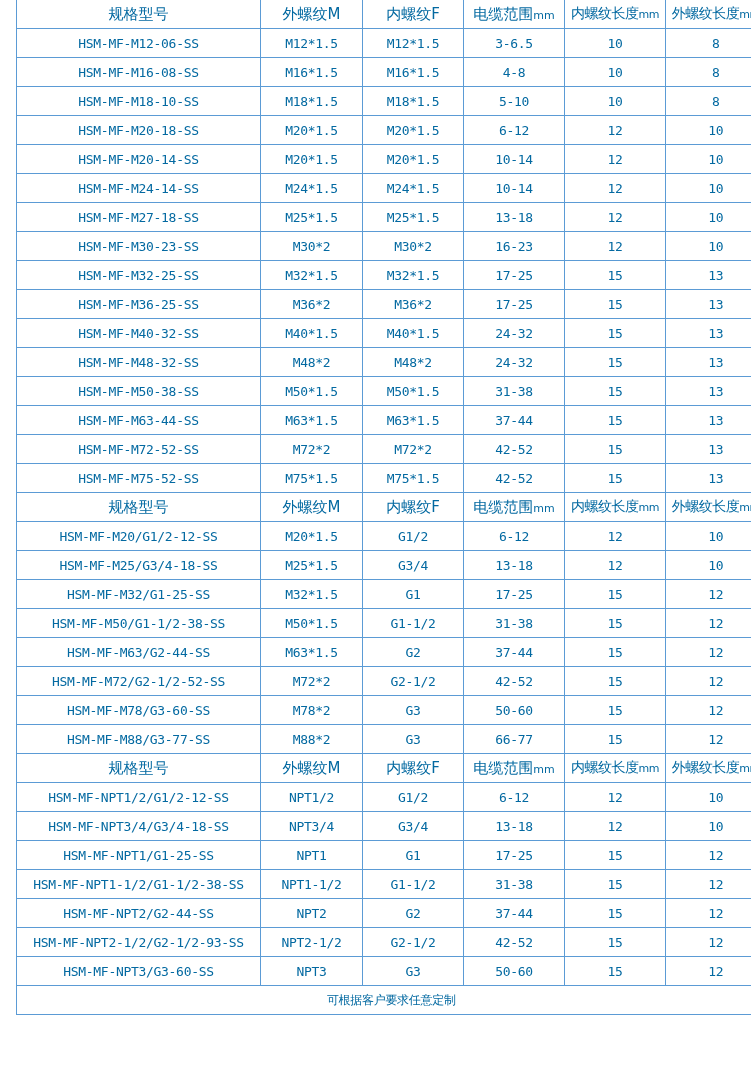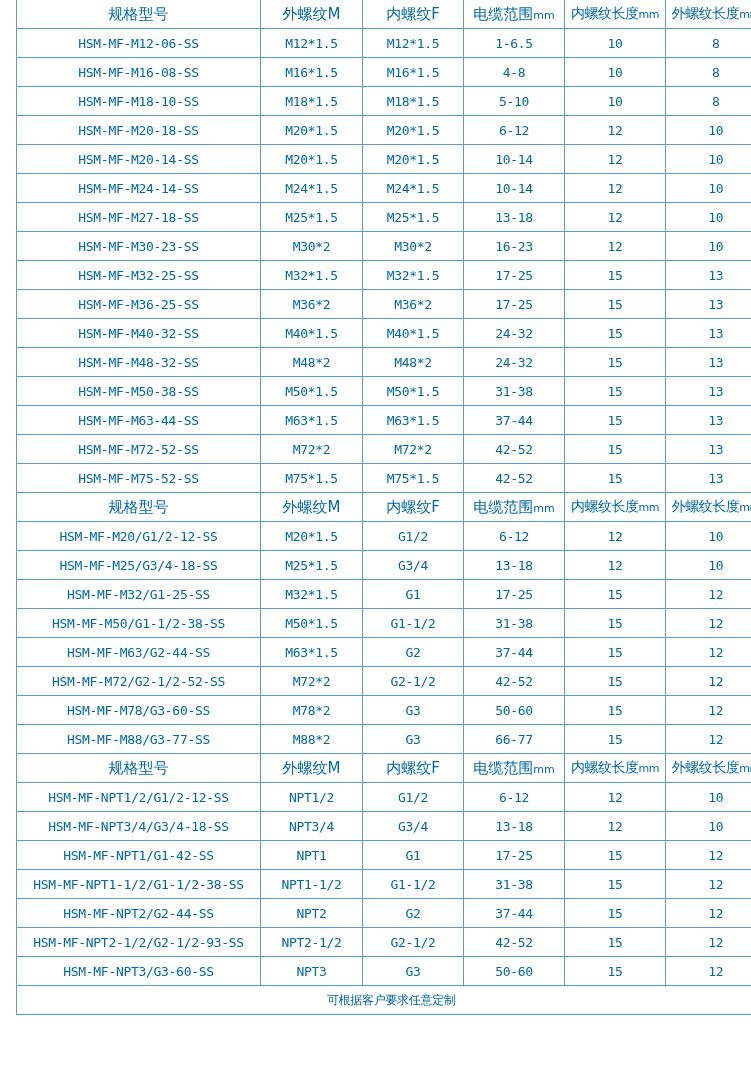--- a/index.html
+++ b/index.html
@@ -54,21 +54,21 @@
         <td class="c2"><span>外螺纹M</span></td>
         <td class="c3"><span>内螺纹F</span></td>
         <td class="c4"><span>电缆范围</span><span class="unit">mm</span></td>
         <td class="c5"><span>内螺纹长度</span><span class="unit">mm</span></td>
         <td class="c6"><span>外螺纹长度</span><span class="unit">mm</span></td>
       </tr>
       <tr>
         <td>HSM-MF-M12-06-SS</td>
         <td>M12*1.5</td>
         <td>M12*1.5</td>
-        <td>1-6.5</td>
+        <td>3-6.5</td>
         <td>10</td>
         <td>8</td>
       </tr>
       <tr>
         <td>HSM-MF-M16-08-SS</td>
         <td>M16*1.5</td>
         <td>M16*1.5</td>
         <td>4-8</td>
         <td>10</td>
         <td>8</td>
@@ -275,21 +275,21 @@
       </tr>
       <tr>
         <td>HSM-MF-NPT3/4/G3/4-18-SS</td>
         <td>NPT3/4</td>
         <td>G3/4</td>
         <td>13-18</td>
         <td>12</td>
         <td>10</td>
       </tr>
       <tr>
-        <td>HSM-MF-NPT1/G1-42-SS</td>
+        <td>HSM-MF-NPT1/G1-25-SS</td>
         <td>NPT1</td>
         <td>G1</td>
         <td>17-25</td>
         <td>15</td>
         <td>12</td>
       </tr>
       <tr>
         <td>HSM-MF-NPT1-1/2/G1-1/2-38-SS</td>
         <td>NPT1-1/2</td>
         <td>G1-1/2</td>

